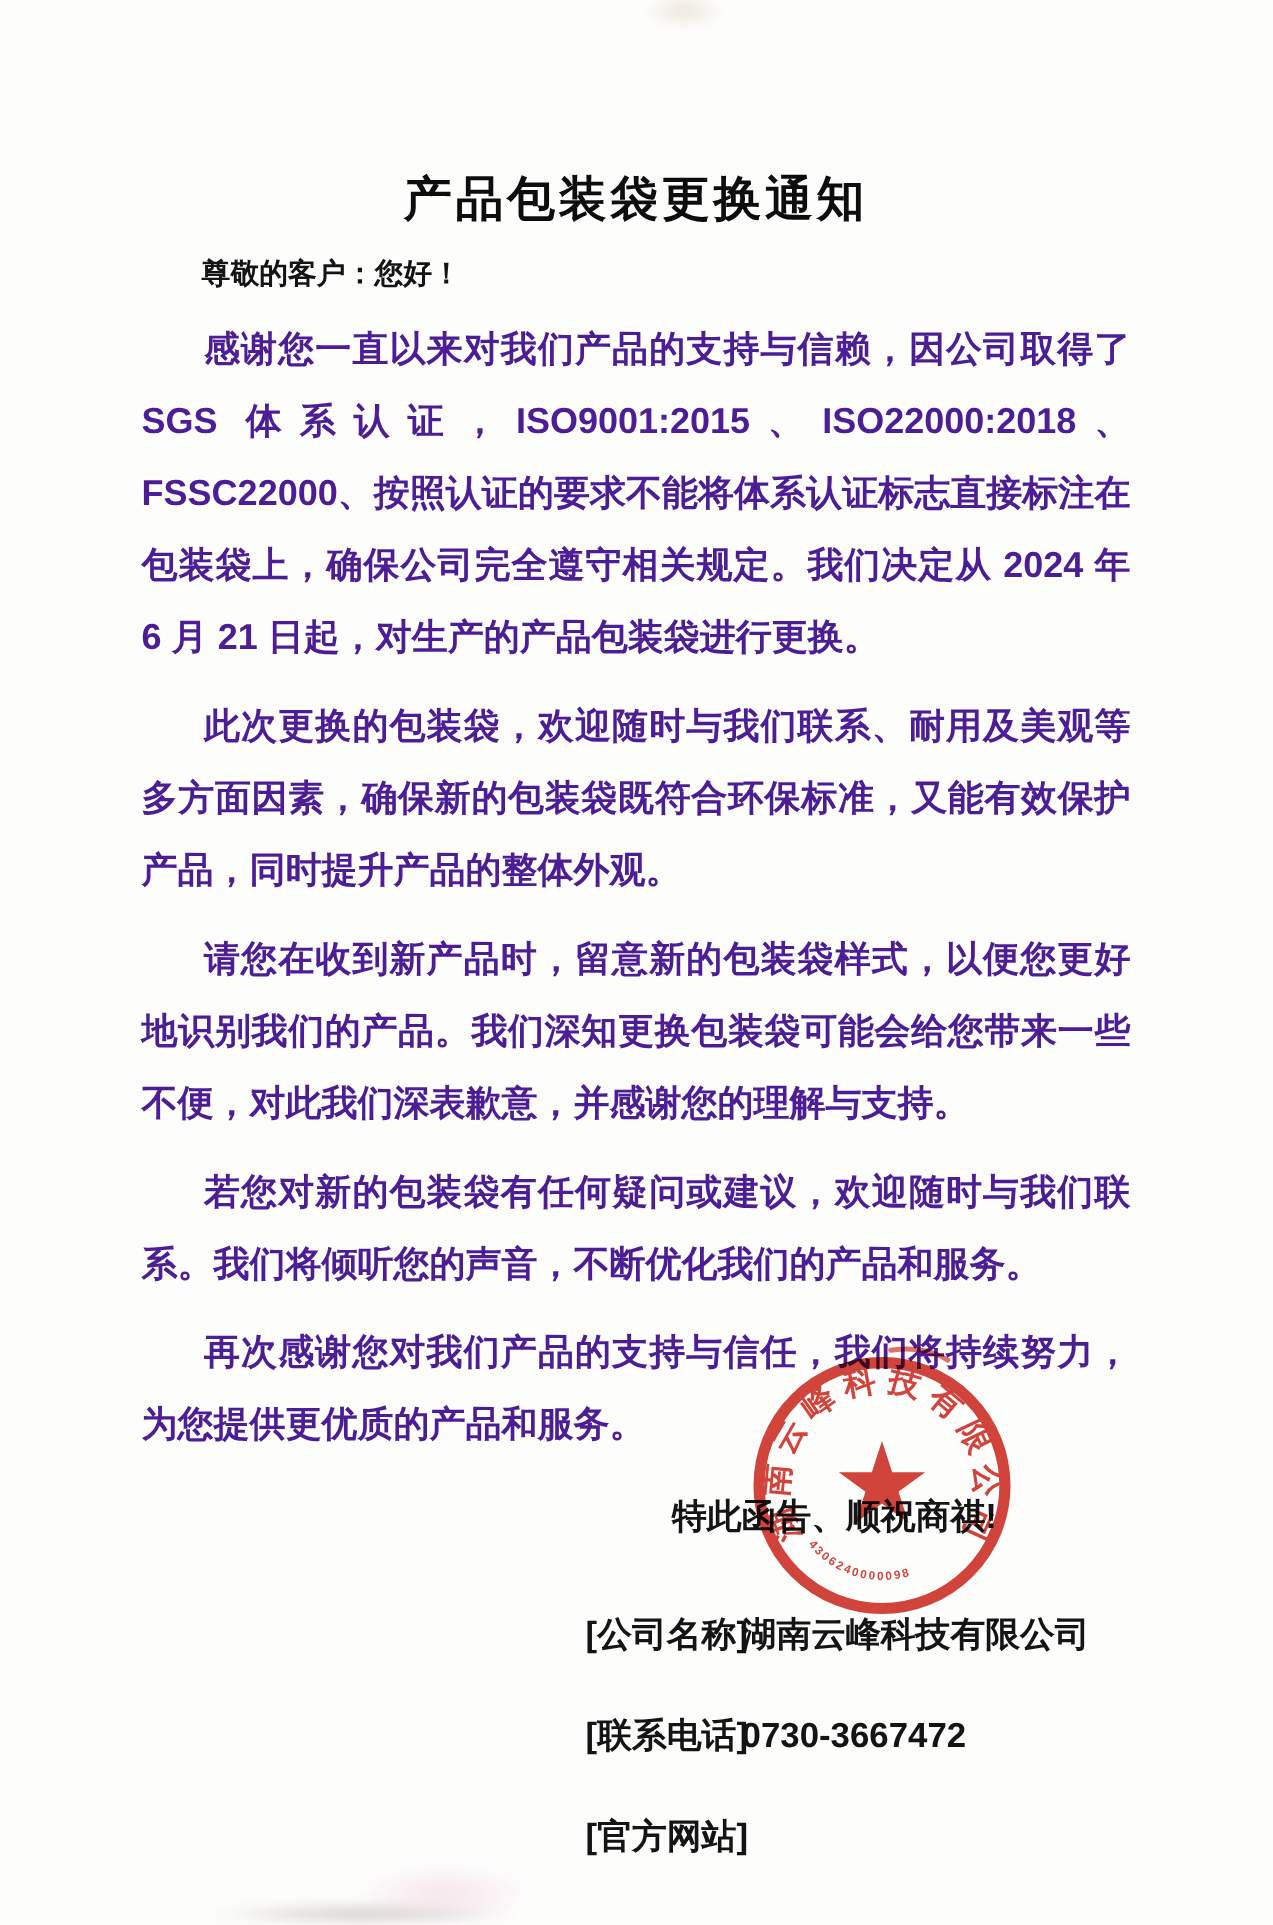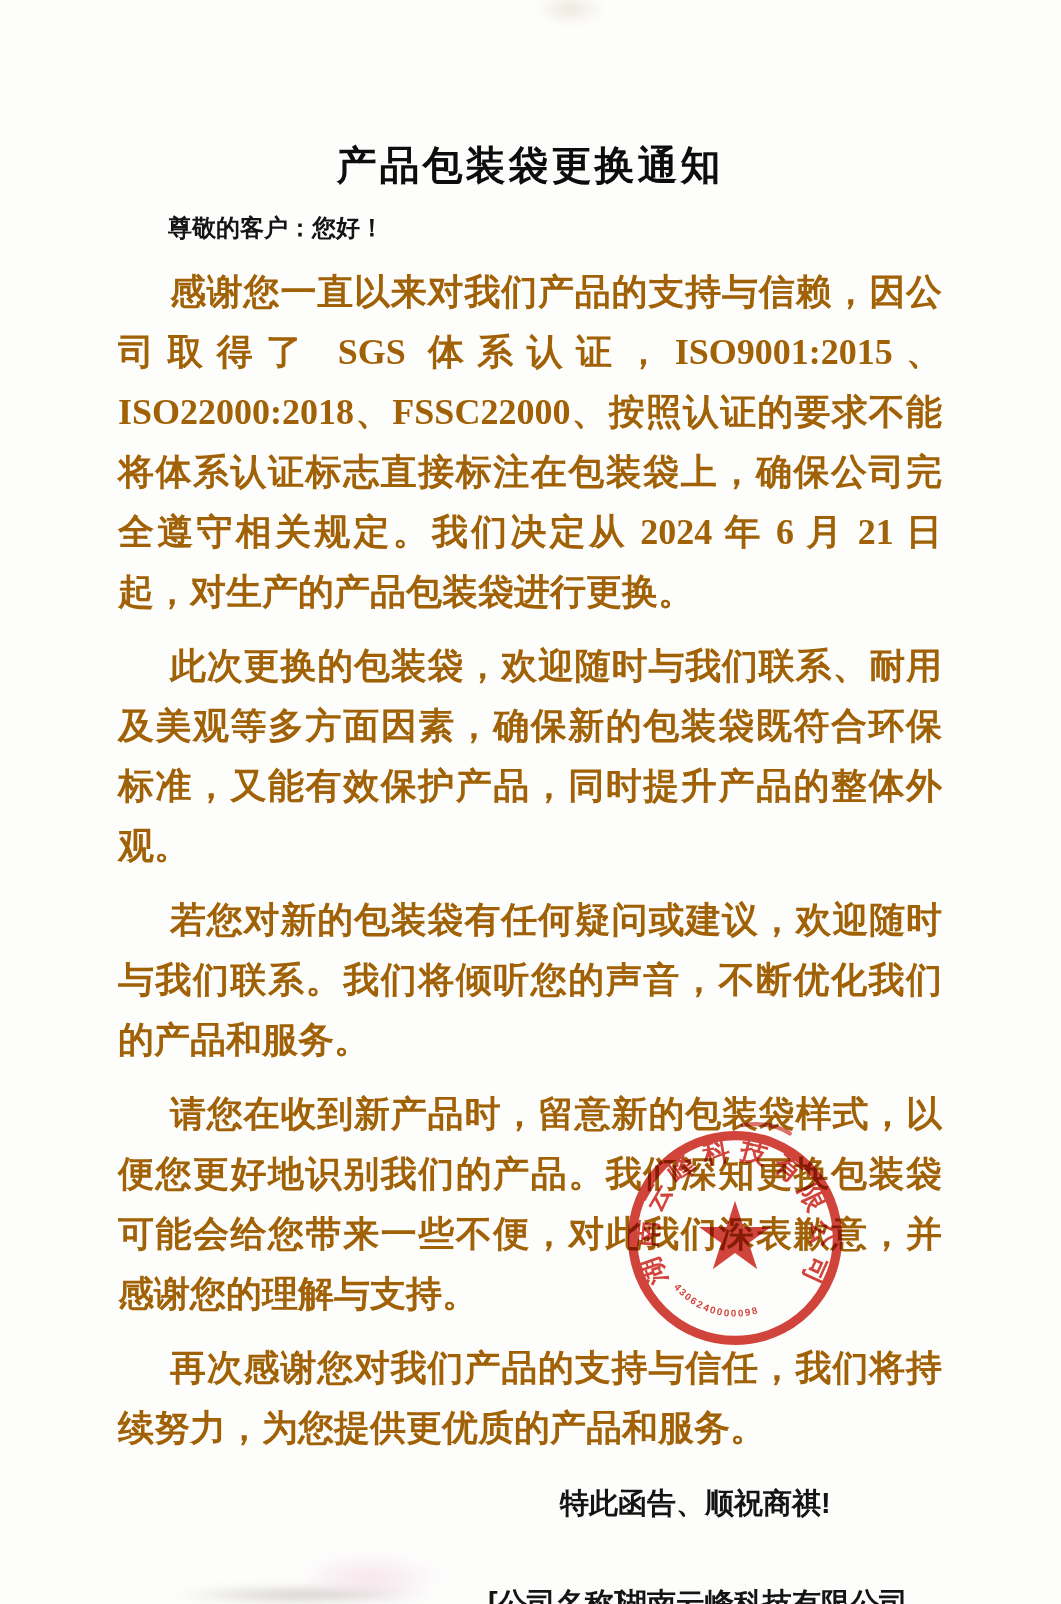--- a/index.html
+++ b/index.html
@@ -25,28 +25,27 @@
     margin:0;
   }
   .greeting{
     margin-top:19px;
     font-size:24px;
     font-weight:700;
     text-indent:50px;
   }
   .body-text{margin-top:18px;}
   .body-text p{
-    font-size:36px;
+    font-size:30px;
     font-weight:700;
     line-height:60px;
     text-align:justify;
     text-indent:52px;
     margin:0 0 14px 0;
-    color:#a16207;
-    font-family:Liberation Serif, serif;
+    color:#4c1d95;
   }
   .closing{
     margin-top:26px;
     font-size:29px;
     font-weight:800;
     padding-left:442px;
     white-space:nowrap;
   }
   .info-block{margin-top:62px;}
   .info-row{
@@ -82,22 +81,22 @@
 
 <div class="letter">
 
   <h1 class="doc-title">产品包装袋更换通知</h1>
 
   <div class="greeting">尊敬的客户：您好！</div>
 
   <div class="body-text">
     <p>感谢您一直以来对我们产品的支持与信赖，因公司取得了 SGS 体系认证，ISO9001:2015、ISO22000:2018、FSSC22000、按照认证的要求不能将体系认证标志直接标注在包装袋上，确保公司完全遵守相关规定。我们决定从 2024 年 6 月 21 日起，对生产的产品包装袋进行更换。</p>
     <p>此次更换的包装袋，欢迎随时与我们联系、耐用及美观等多方面因素，确保新的包装袋既符合环保标准，又能有效保护产品，同时提升产品的整体外观。</p>
+    <p>请您在收到新产品时，留意新的包装袋样式，以便您更好地识别我们的产品。我们深知更换包装袋可能会给您带来一些不便，对此我们深表歉意，并感谢您的理解与支持。</p>
     <p>若您对新的包装袋有任何疑问或建议，欢迎随时与我们联系。我们将倾听您的声音，不断优化我们的产品和服务。</p>
-    <p>请您在收到新产品时，留意新的包装袋样式，以便您更好地识别我们的产品。我们深知更换包装袋可能会给您带来一些不便，对此我们深表歉意，并感谢您的理解与支持。</p>
     <p>再次感谢您对我们产品的支持与信任，我们将持续努力，为您提供更优质的产品和服务。</p>
   </div>
 
   <div class="closing">特此函告、顺祝商祺!</div>
 
   <div class="info-block">
     <div class="info-row">
       <span class="info-label">[公司名称]</span>
       <span class="info-value">湖南云峰科技有限公司</span>
     </div>

